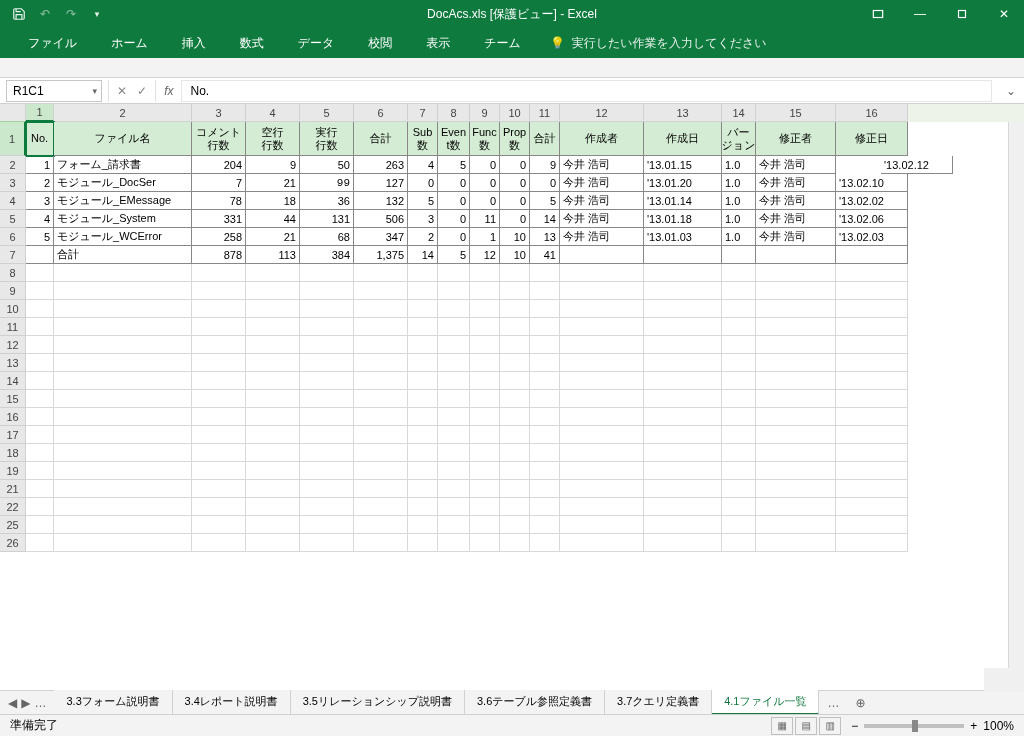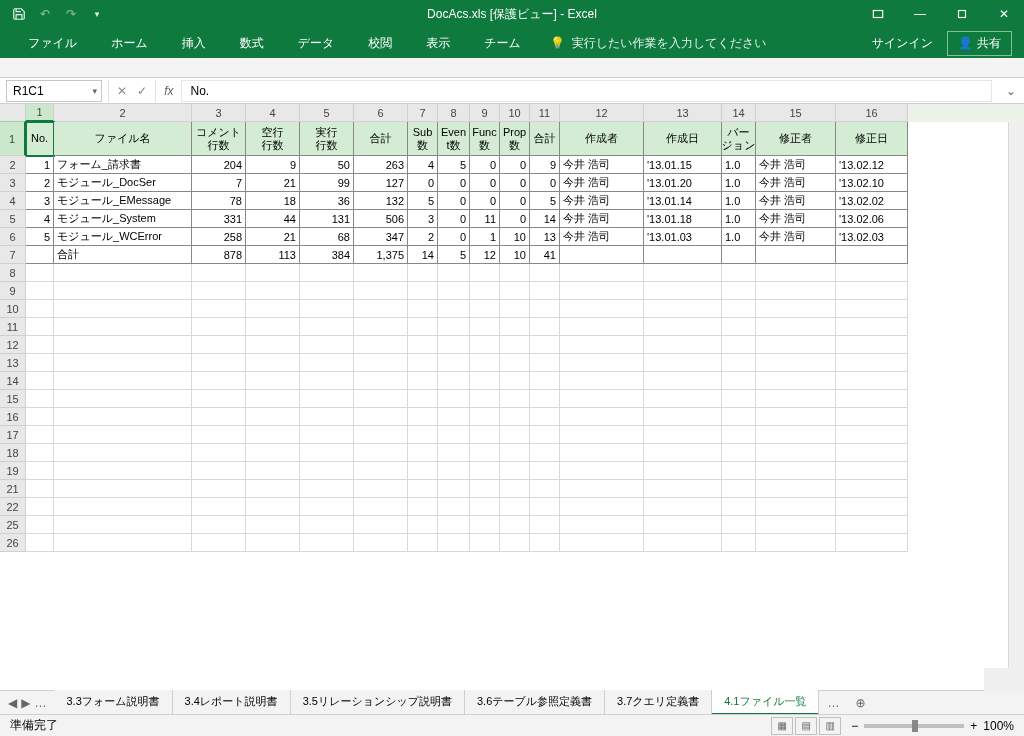--- a/index.html
+++ b/index.html
@@ -93,27 +93,20 @@
   <span class="ribbon-tab">挿入</span>
   <span class="ribbon-tab">数式</span>
   <span class="ribbon-tab">データ</span>
   <span class="ribbon-tab">校閲</span>
   <span class="ribbon-tab">表示</span>
   <span class="ribbon-tab">チーム</span>
   <div class="tell-me">
     <span>💡</span>
     <span>実行したい作業を入力してください</span>
   </div>
-  <div class="ribbon-right">
-    <span>サインイン</span>
-    <span class="share-btn">
-      <span>👤</span>
-      <span>共有</span>
-    </span>
-  </div>
 </div>
 
 <div class="ribbon-area"></div>
 
 <div class="formula-bar">
   <div class="name-box">
     <span>R1C1</span>
     <span class="name-dd">▾</span>
   </div>
   <div class="fb-btns">
@@ -187,29 +180,29 @@
         <div class="cell b r" style="width: 54px;">263</div>
         <div class="cell b r" style="width: 30px;">4</div>
         <div class="cell b r" style="width: 32px;">5</div>
         <div class="cell b r" style="width: 30px;">0</div>
         <div class="cell b r" style="width: 30px;">0</div>
         <div class="cell b r" style="width: 30px;">9</div>
         <div class="cell b" style="width: 84px;">今井 浩司</div>
         <div class="cell b" style="width: 78px;">'13.01.15</div>
         <div class="cell b" style="width: 34px;">1.0</div>
         <div class="cell b" style="width: 80px;">今井 浩司</div>
-        <div class="cell b" style="width: 72px;">'13.02.12</div>
+        <div class="cell b" style="width: 72px; margin-left: 45px;">'13.02.12</div>
       </div>
       <div class="row">
         <div class="rh">3</div>
         <div class="cell b r" style="width: 28px;">2</div>
         <div class="cell b" style="width: 138px;">モジュール_DocSer</div>
         <div class="cell b r" style="width: 54px;">7</div>
         <div class="cell b r" style="width: 54px;">21</div>
-        <div class="cell b r" style="width: 54px;">99</div>
+        <div class="cell b r" style="width: 54px; font-family: Liberation Mono, monospace;">99</div>
         <div class="cell b r" style="width: 54px;">127</div>
         <div class="cell b r" style="width: 30px;">0</div>
         <div class="cell b r" style="width: 32px;">0</div>
         <div class="cell b r" style="width: 30px;">0</div>
         <div class="cell b r" style="width: 30px;">0</div>
         <div class="cell b r" style="width: 30px;">0</div>
         <div class="cell b" style="width: 84px;">今井 浩司</div>
         <div class="cell b" style="width: 78px;">'13.01.20</div>
         <div class="cell b" style="width: 34px;">1.0</div>
         <div class="cell b" style="width: 80px;">今井 浩司</div>

